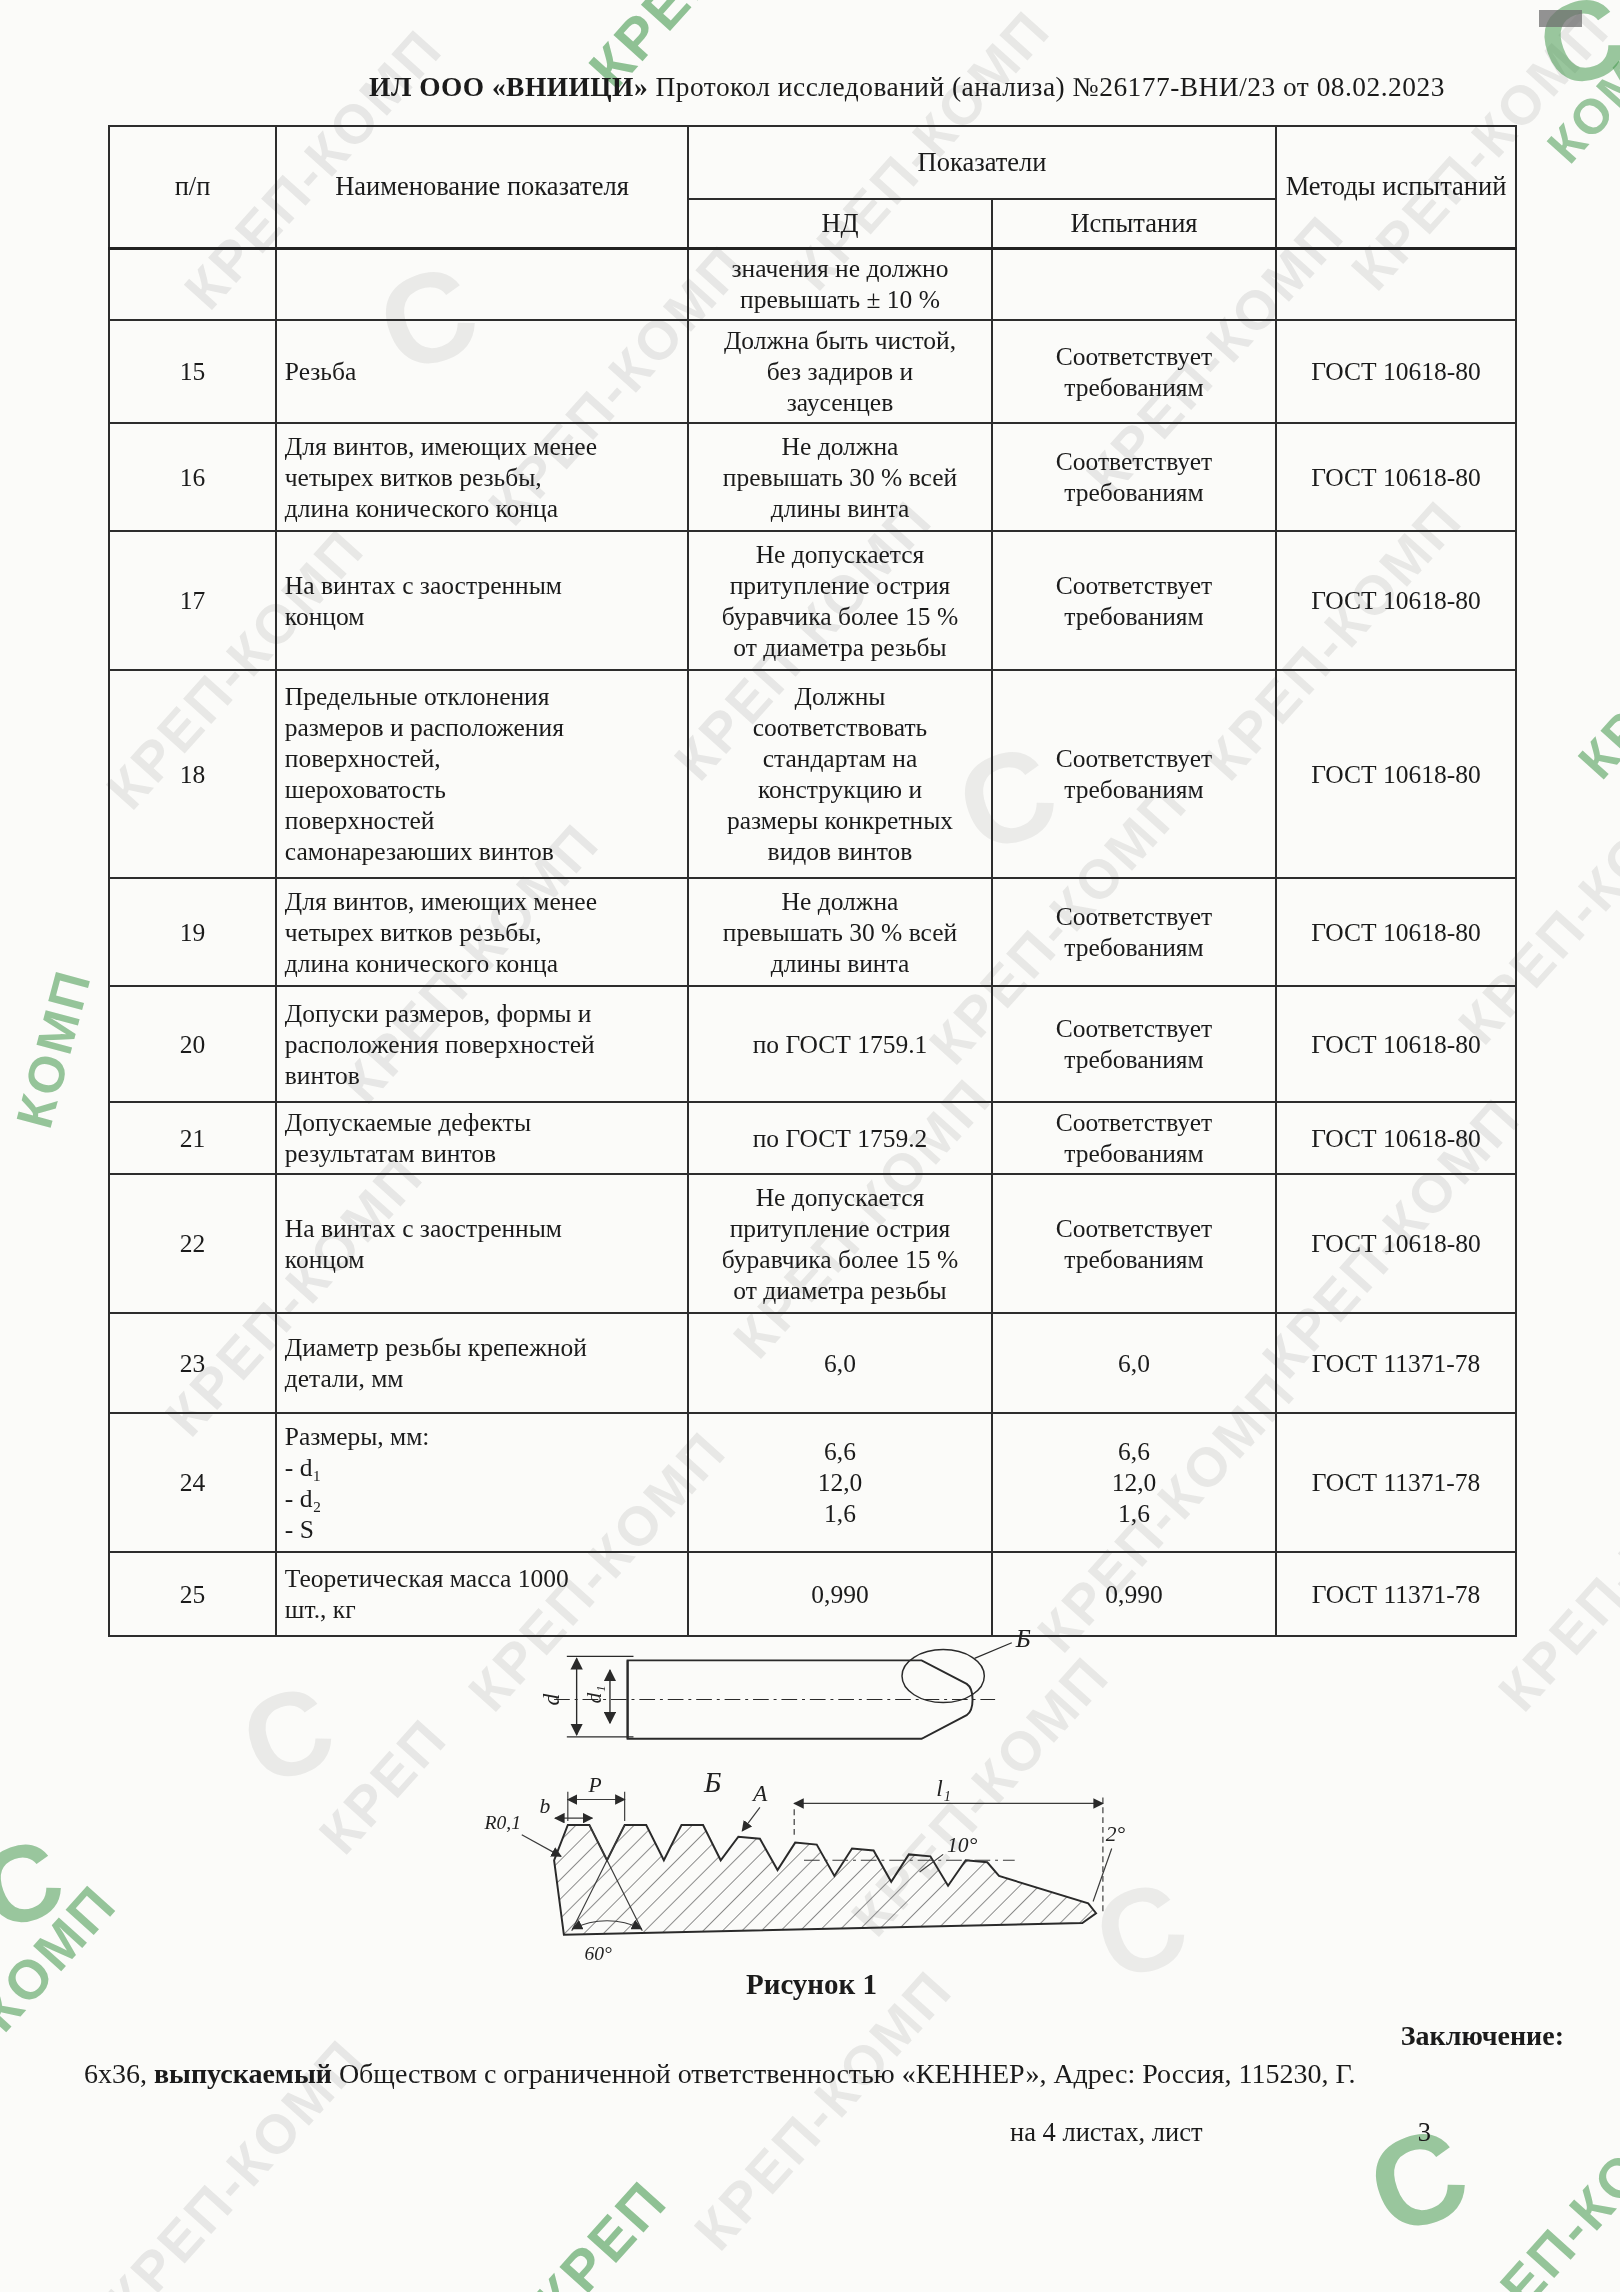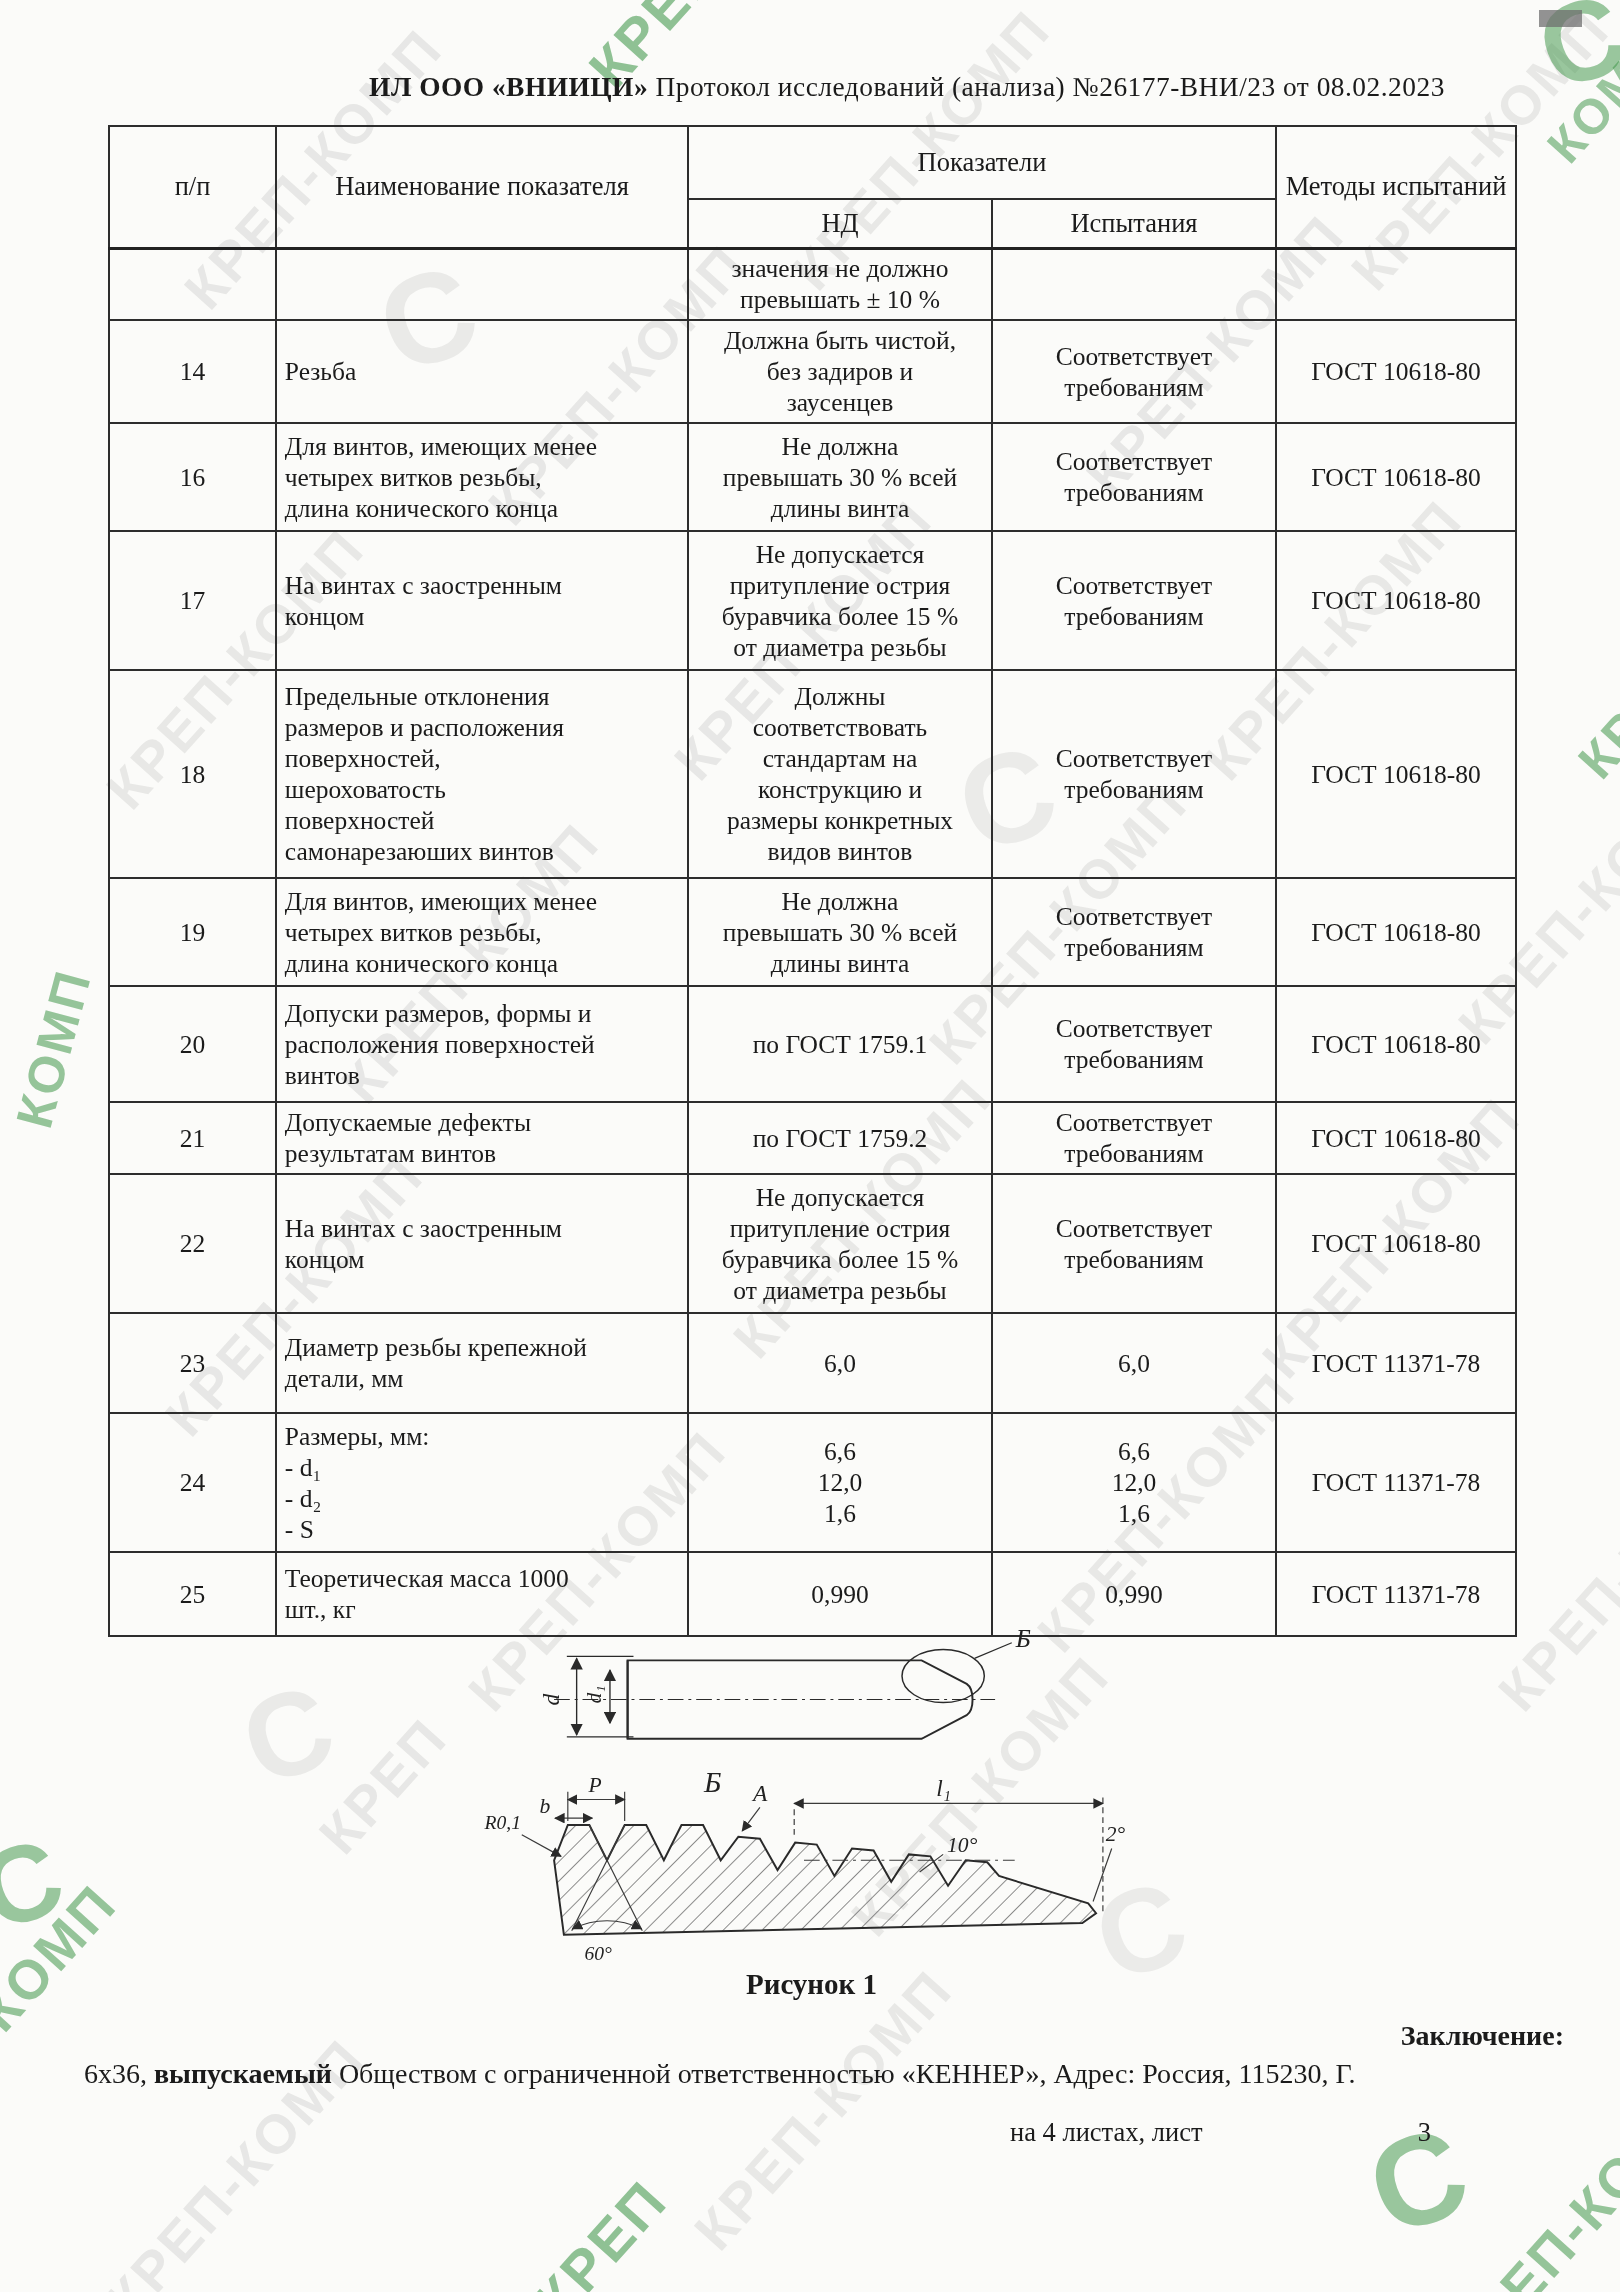--- a/index.html
+++ b/index.html
@@ -126,21 +126,21 @@
         <td class="c-num"></td>
         <td class="c-name"></td>
         <td class="c-nd">
               <div>значения не должно</div>
               <div>превышать ± 10 %</div>
             </td>
         <td class="c-test"></td>
         <td class="c-method"></td>
       </tr>
           <tr style="height: 102px;">
-        <td class="c-num">14</td>
+        <td class="c-num">15</td>
         <td class="c-name">
               <div>Резьба</div>
             </td>
         <td class="c-nd">
               <div>Должна быть чистой,</div>
               <div>без задиров и</div>
               <div>заусенцев</div>
             </td>
         <td class="c-test">Соответствует требованиям</td>
         <td class="c-method">ГОСТ 10618-80</td>

